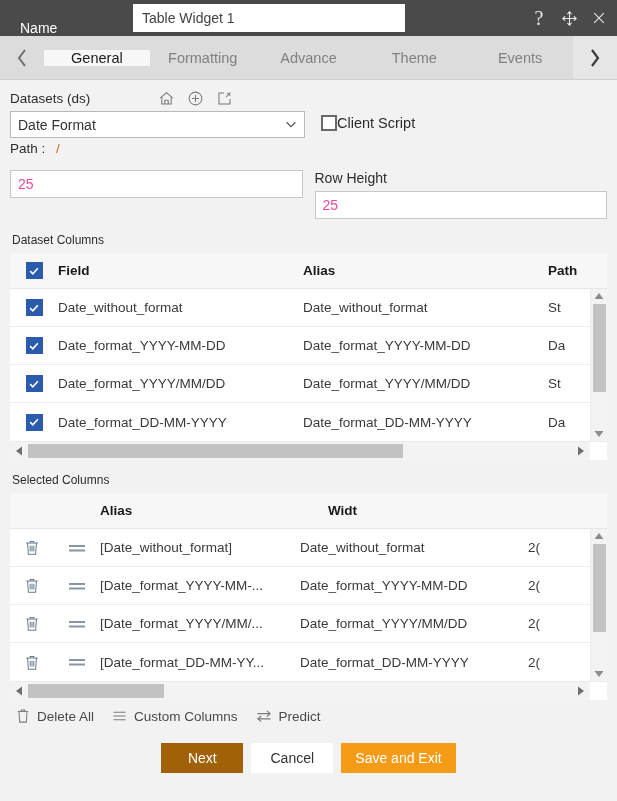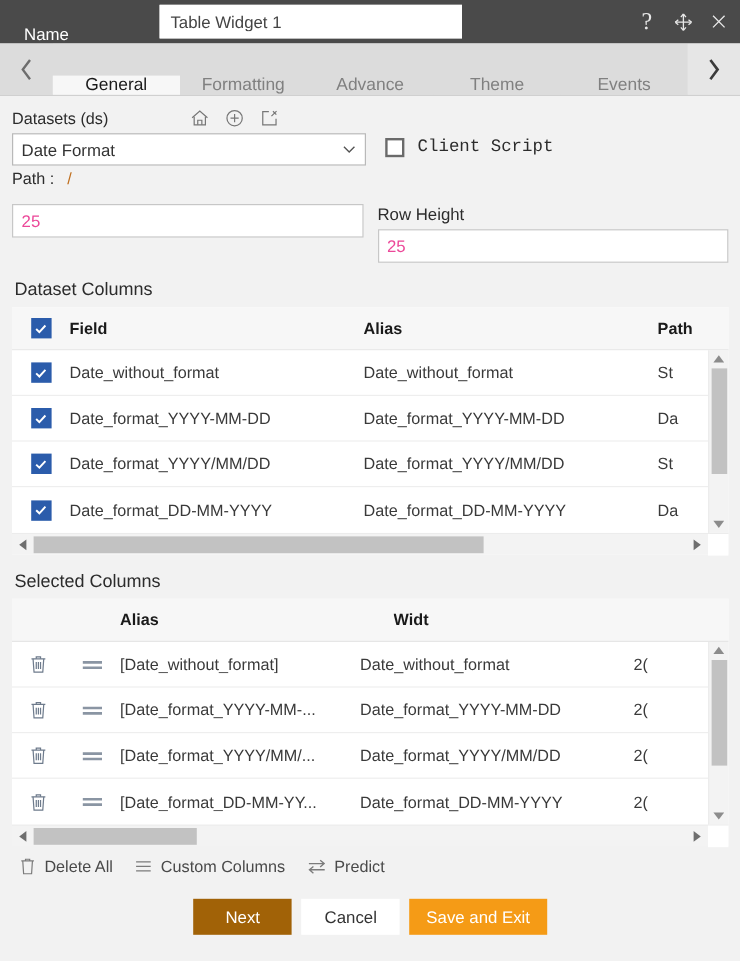--- a/index.html
+++ b/index.html
@@ -22,21 +22,21 @@
     position: relative;
   }
   .titlebar-label {
     color: #ffffff;
     font-size: 14px;
     width: 133px;
     padding-left: 20px;
     margin-top: 19px;
   }
   .title-input {
-    width: 252px;
+    width: 272px;
     height: 28px;
     background: #ffffff;
     border: 1px solid #ffffff;
     font-family: "Liberation Sans", sans-serif;
     font-size: 14px;
     color: #444;
     padding: 0 8px;
     outline: none;
   }
   .titlebar-actions {
@@ -69,21 +69,21 @@
     width: 44px;
     display: flex; align-items: center; justify-content: center;
     background: #dcdcdc;
     color: #6d6d6d;
     cursor: pointer;
   }
   .tab-arrow.right { background: #e6e6e6; color: #3b3b3b; }
   .tabs {
     flex: 1;
     display: flex;
-    align-items: flex-end;
+    align-items: center;
   }
   .tab {
     flex: 1;
     display: flex; align-items: center; justify-content: center;
     font-size: 14.5px;
     color: #808080;
     cursor: pointer;
     background: #dcdcdc;
   }
   .tab.active {
@@ -113,21 +113,21 @@
     display: flex; align-items: center;
     padding: 0 26px 0 7px;
     cursor: pointer;
     text-align: center;
   }
   .select-chev {
     position: absolute; right: 7px; top: 6px;
     color: #555; pointer-events: none;
   }
 
-  .chk-row { display: flex; align-items: flex-end; gap: 11px; padding-top: 4px; font-family: Liberation Mono, monospace; }
+  .chk-row { display: flex; align-items: flex-end; padding-top: 4px; }
   .chk-empty {
     width: 16px; height: 16px;
     border: 2px solid #6a6a6a;
     background: #fff;
     cursor: pointer;
   }
   .chk-label { font-size: 14.5px; color: #2c2c2c; }
 
   .path { font-size: 13.5px; color: #2c2c2c; margin-top: 3px; }
   .path .slash { color: #c07020; margin-left: 7px; }
@@ -137,21 +137,21 @@
   .hcol { width: 296px; }
   .hcol .label { display: block; margin-bottom: 5px; font-size: 14px; }
   .hinput {
     width: 100%; height: 28px;
     background: #fff; border: 1px solid #c7c7c7;
     font-family: "Liberation Sans", sans-serif;
     font-size: 14px; color: #ec4899;
     padding: 0 7px; outline: none;
   }
 
-  .section-title { font-size: 15px; color: #2c2c2c; margin: 14px 0 6px 2px; }
+  .section-title { font-size: 12px; color: #2c2c2c; margin: 14px 0 6px 2px; }
 
   
   .tablebox { border: 0; background: #fff; }
   .thead {
     background: #f7f7f7;
     display: flex; align-items: center;
     height: 36px;
     font-size: 13.5px; font-weight: bold; color: #1a1a1a;
     border-bottom: 1px solid #e6e6e6;
   }

